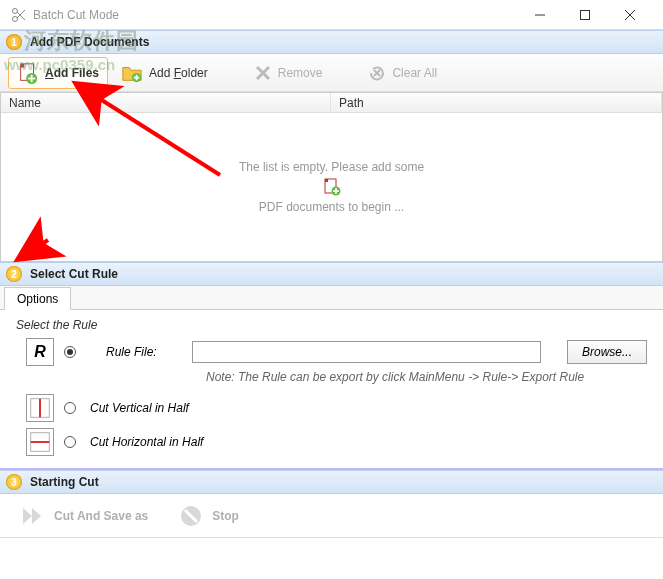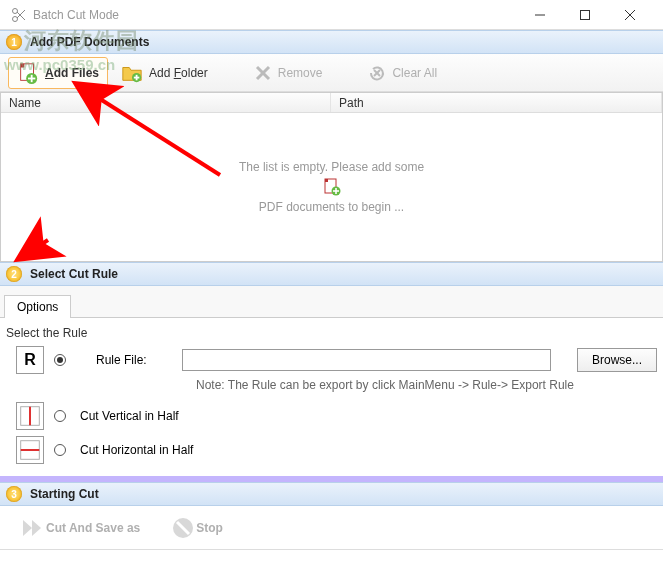--- a/index.html
+++ b/index.html
@@ -33,37 +33,37 @@
 
 .filelist { height: 170px; border: 1px solid #ccc; margin: 0; position: relative; background: #fff; }
 .fl-header { height: 20px; background: linear-gradient(#fdfdfd,#f0f0f0); border-bottom: 1px solid #ddd; display: flex; }
 .fl-col { padding: 3px 8px; border-right: 1px solid #e4e4e4; color: #333; }
 .fl-col.name { width: 330px; }
 .fl-col.path { flex: 1; }
 .fl-body { height: 148px; display: flex; align-items: center; justify-content: center; color: #999; gap: 4px; flex-direction: column; }
 .fl-body .pdf-ic { width: 18px; height: 18px; }
 
 
-.opts-tabs { display: flex; border-bottom: 1px solid #ccc; background: #f8f8f8; padding-top: 8px; padding-left: 4px; }
+.opts-tabs { display: flex; border-bottom: 1px solid #ccc; background: #f8f8f8; padding-top: 0; padding-left: 4px; }
 .tab { padding: 4px 12px; border: 1px solid #ccc; border-bottom: none; background: #fff; position: relative; top: 1px; }
-.opts-body { padding: 8px 6px; border-bottom: 6px solid #c4b5fd; background: #fff; }
+.opts-body { padding: 8px 16px; border-bottom: 2px solid #c4b5fd; background: #fff; font-style: italic; }
 .opts-body .lbl { margin-bottom: 6px; color: #333; }
 .rule-row { display: flex; align-items: center; gap: 10px; margin: 6px 0 4px 10px; }
 .rule-ic { width: 28px; height: 28px; border: 1px solid #999; display: flex; align-items: center; justify-content: center; background: #fff; }
 .radio { width: 12px; height: 12px; border-radius: 50%; border: 1px solid #555; display: inline-block; position: relative; margin-right: 4px; }
 .radio.checked::after { content: ''; width: 6px; height: 6px; border-radius: 50%; background: #333; position: absolute; top: 2px; left: 2px; }
 .rule-file-row { display: flex; align-items: center; gap: 26px; }
 .rule-file-row .rf-label { width: 60px; }
 .rf-input { flex: 1; height: 22px; border: 1px solid #999; background: #fff; max-width: 380px; }
 .browse-btn { width: 80px; height: 24px; border: 1px solid #999; background: linear-gradient(#fdfdfd,#eee); text-align: center; line-height: 22px; margin-left: auto; }
 .note { color: #666; margin-left: 190px; margin-top: 2px; margin-bottom: 10px; }
 
 
 .start-body { height: 44px; display: flex; align-items: center; gap: 30px; padding: 0 20px; border-bottom: 1px solid #ddd; }
-.start-btn { display: flex; align-items: center; color: #b0b0b0; font-weight: bold; }
+.start-btn { display: flex; align-items: center; gap: 8px; color: #b0b0b0; font-weight: bold; }
 .start-btn .ic { width: 26px; height: 26px; }
 
 
 .watermark { position: absolute; top: 26px; left: 4px; pointer-events: none; }
 .wm-line1 { font-size: 22px; font-weight: bold; color: rgba(120,140,110,0.45); letter-spacing: 1px; margin-left: 20px; }
 .wm-line2 { font-size: 15px; font-weight: bold; color: rgba(120,170,120,0.45); }
 
 
 .arrow-svg { position: absolute; top: 0; left: 0; pointer-events: none; }
 </style>

